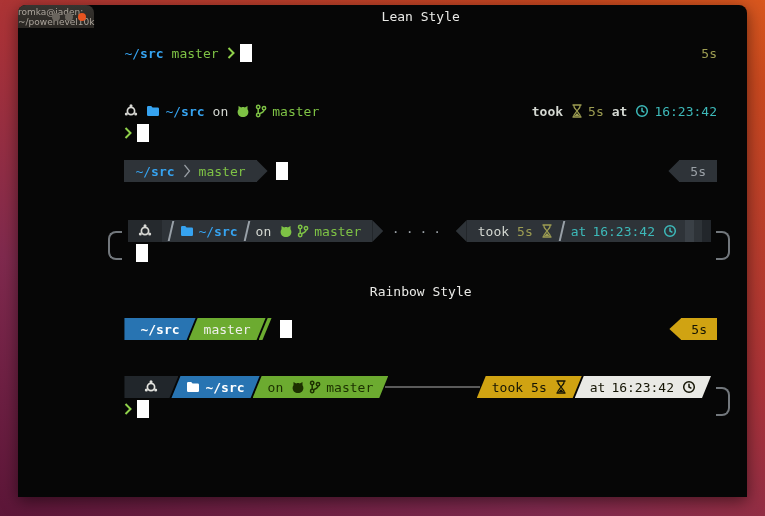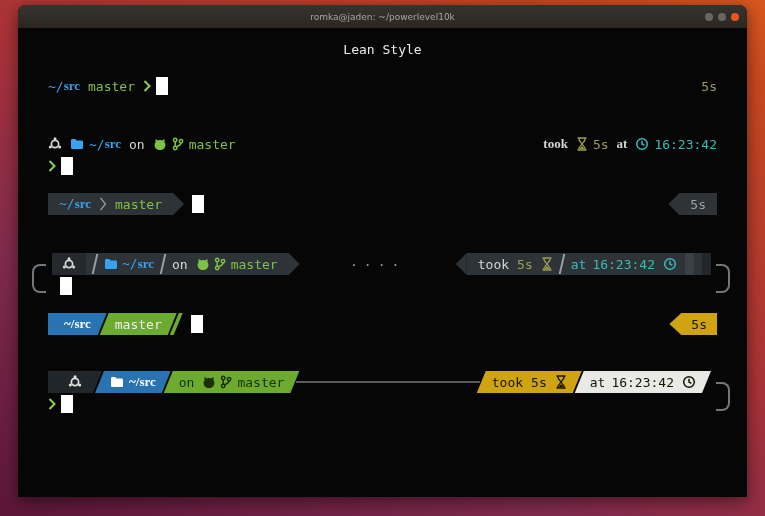--- a/index.html
+++ b/index.html
@@ -4,41 +4,41 @@
 <style>
   html,body{margin:0;padding:0;}
   .desktop{
     width:765px;height:516px;position:relative;overflow:hidden;
     background:linear-gradient(205deg,#d8571e 0%,#c8481f 10%,#a93238 45%,#802a4e 70%,#5c1638 100%);
   }
   .window{
     position:absolute;left:18px;right:18px;top:5px;bottom:19px;
     background:#060606;border-radius:8px 8px 0 0;
     box-shadow:0 4px 16px rgba(0,0,0,.5);
-    display:flex;flex-direction:column;
+    display:flex;
   }
   .titlebar{
     height:23px;flex:0 0 23px;border-radius:8px 8px 0 0;
     background:linear-gradient(#373430,#2a2723);
     display:flex;align-items:center;justify-content:center;position:relative;
     color:var(--titlebar-text);font:9px "DejaVu Sans",sans-serif;
   }
   .winbtns{position:absolute;right:8px;top:0;bottom:0;display:flex;align-items:center;gap:5px;}
   .winbtn{width:8px;height:8px;border-radius:50%;background:var(--winbtn);display:inline-block;}
   .winbtn.close{background:var(--close-btn);}
   .term{
     flex:1;font:13px "DejaVu Sans Mono","Liberation Mono",monospace;
     color:var(--fg);overflow:hidden;
   }
   .line{display:flex;align-items:center;height:22px;padding:0 30px;position:relative;white-space:pre;}
   .heading{justify-content:center;color:var(--heading);}
   .spacer{flex:1;}
   .gap{width:8px;display:inline-block;}
   .gap-s{width:5px;display:inline-block;}
-  .b{font-weight:bold;font-family:Liberation Serif, serif;}
+  .b{font-weight:bold;}
   .blue{color:var(--blue);}
   .green{color:var(--green);}
   .bgreen{color:var(--bright-green);}
   .olive{color:var(--olive);}
   .teal{color:var(--teal);}
   .muted{color:var(--muted);}
   .white{color:#fff;}
   .dk{color:var(--rb-text-dark);}
   .blk{color:#151505;}
   .cursor{width:12px;height:18px;background:var(--cursor);display:inline-block;}
@@ -64,21 +64,21 @@
   .rsliver{width:13px;height:22px;display:inline-block;margin-left:-7px;
         clip-path:polygon(70% 0,100% 0,30% 100%,0 100%);}
   .rpoint{width:12px;height:22px;display:inline-block;clip-path:polygon(100% 0,0 50%,100% 100%);}
   .rb-dark-bg{background:var(--rb-dark);}
   .rb-blue-bg{background:var(--rb-blue);}
   .rb-green-bg{background:var(--rb-green);}
   .rb-gold-bg{background:var(--rb-gold);}
   .rb-white-bg{background:var(--rb-white);}
   .connector{flex:1;height:2px;background:var(--connector);margin:0 -3px;}
   
-  .mt10{margin-top:10px;} .mt15{margin-top:15px;} .mt16{margin-top:16px;} .mt36{margin-top:36px;} .mt38{margin-top:38px;}
+  .mt10{} .mt15{margin-top:15px;} .mt16{margin-top:16px;} .mt36{margin-top:36px;} .mt38{margin-top:38px;}
 </style>
 </head>
 <body>
 
 <svg width="0" height="0" style="position:absolute">
   <defs>
     <symbol id="i-ubuntu" viewBox="0 0 14 14">
       <circle cx="7" cy="7" r="3.6" fill="none" stroke="currentColor" stroke-width="1.7"></circle>
       <circle cx="7" cy="1.7" r="1.5" fill="currentColor"></circle>
       <circle cx="2.3" cy="10" r="1.5" fill="currentColor"></circle>
@@ -255,20 +255,23 @@
                 <use href="#i-clock"></use>
               </svg>
             <i class="fade f1"></i><i class="fade f2"></i>
           </span>
         </div>
         <div class="line" style="padding-left:42px;">
           <span class="cursor"></span>
         </div>
       </div>
 
+      <div class="line heading mt16">
+        <span>Rainbow Style</span>
+      </div>
 
       <div class="line mt16">
         <span class="rseg first rb-blue-bg" style="padding:0 16px;">
           <span class="white b"><span>~/</span><span>src</span></span>
         </span>
         <span class="rseg rb-green-bg">
           <span style="color:#efefec">master</span>
         </span>
         <span class="rsliver rb-green-bg"></span>
         <span class="gap"></span>

